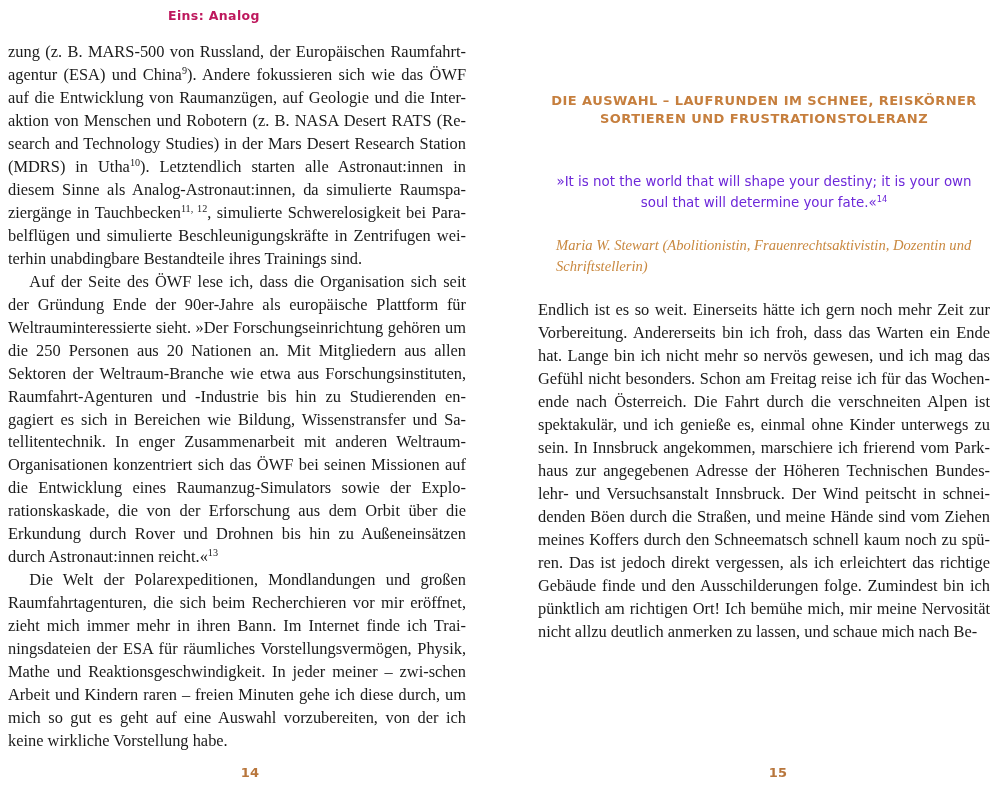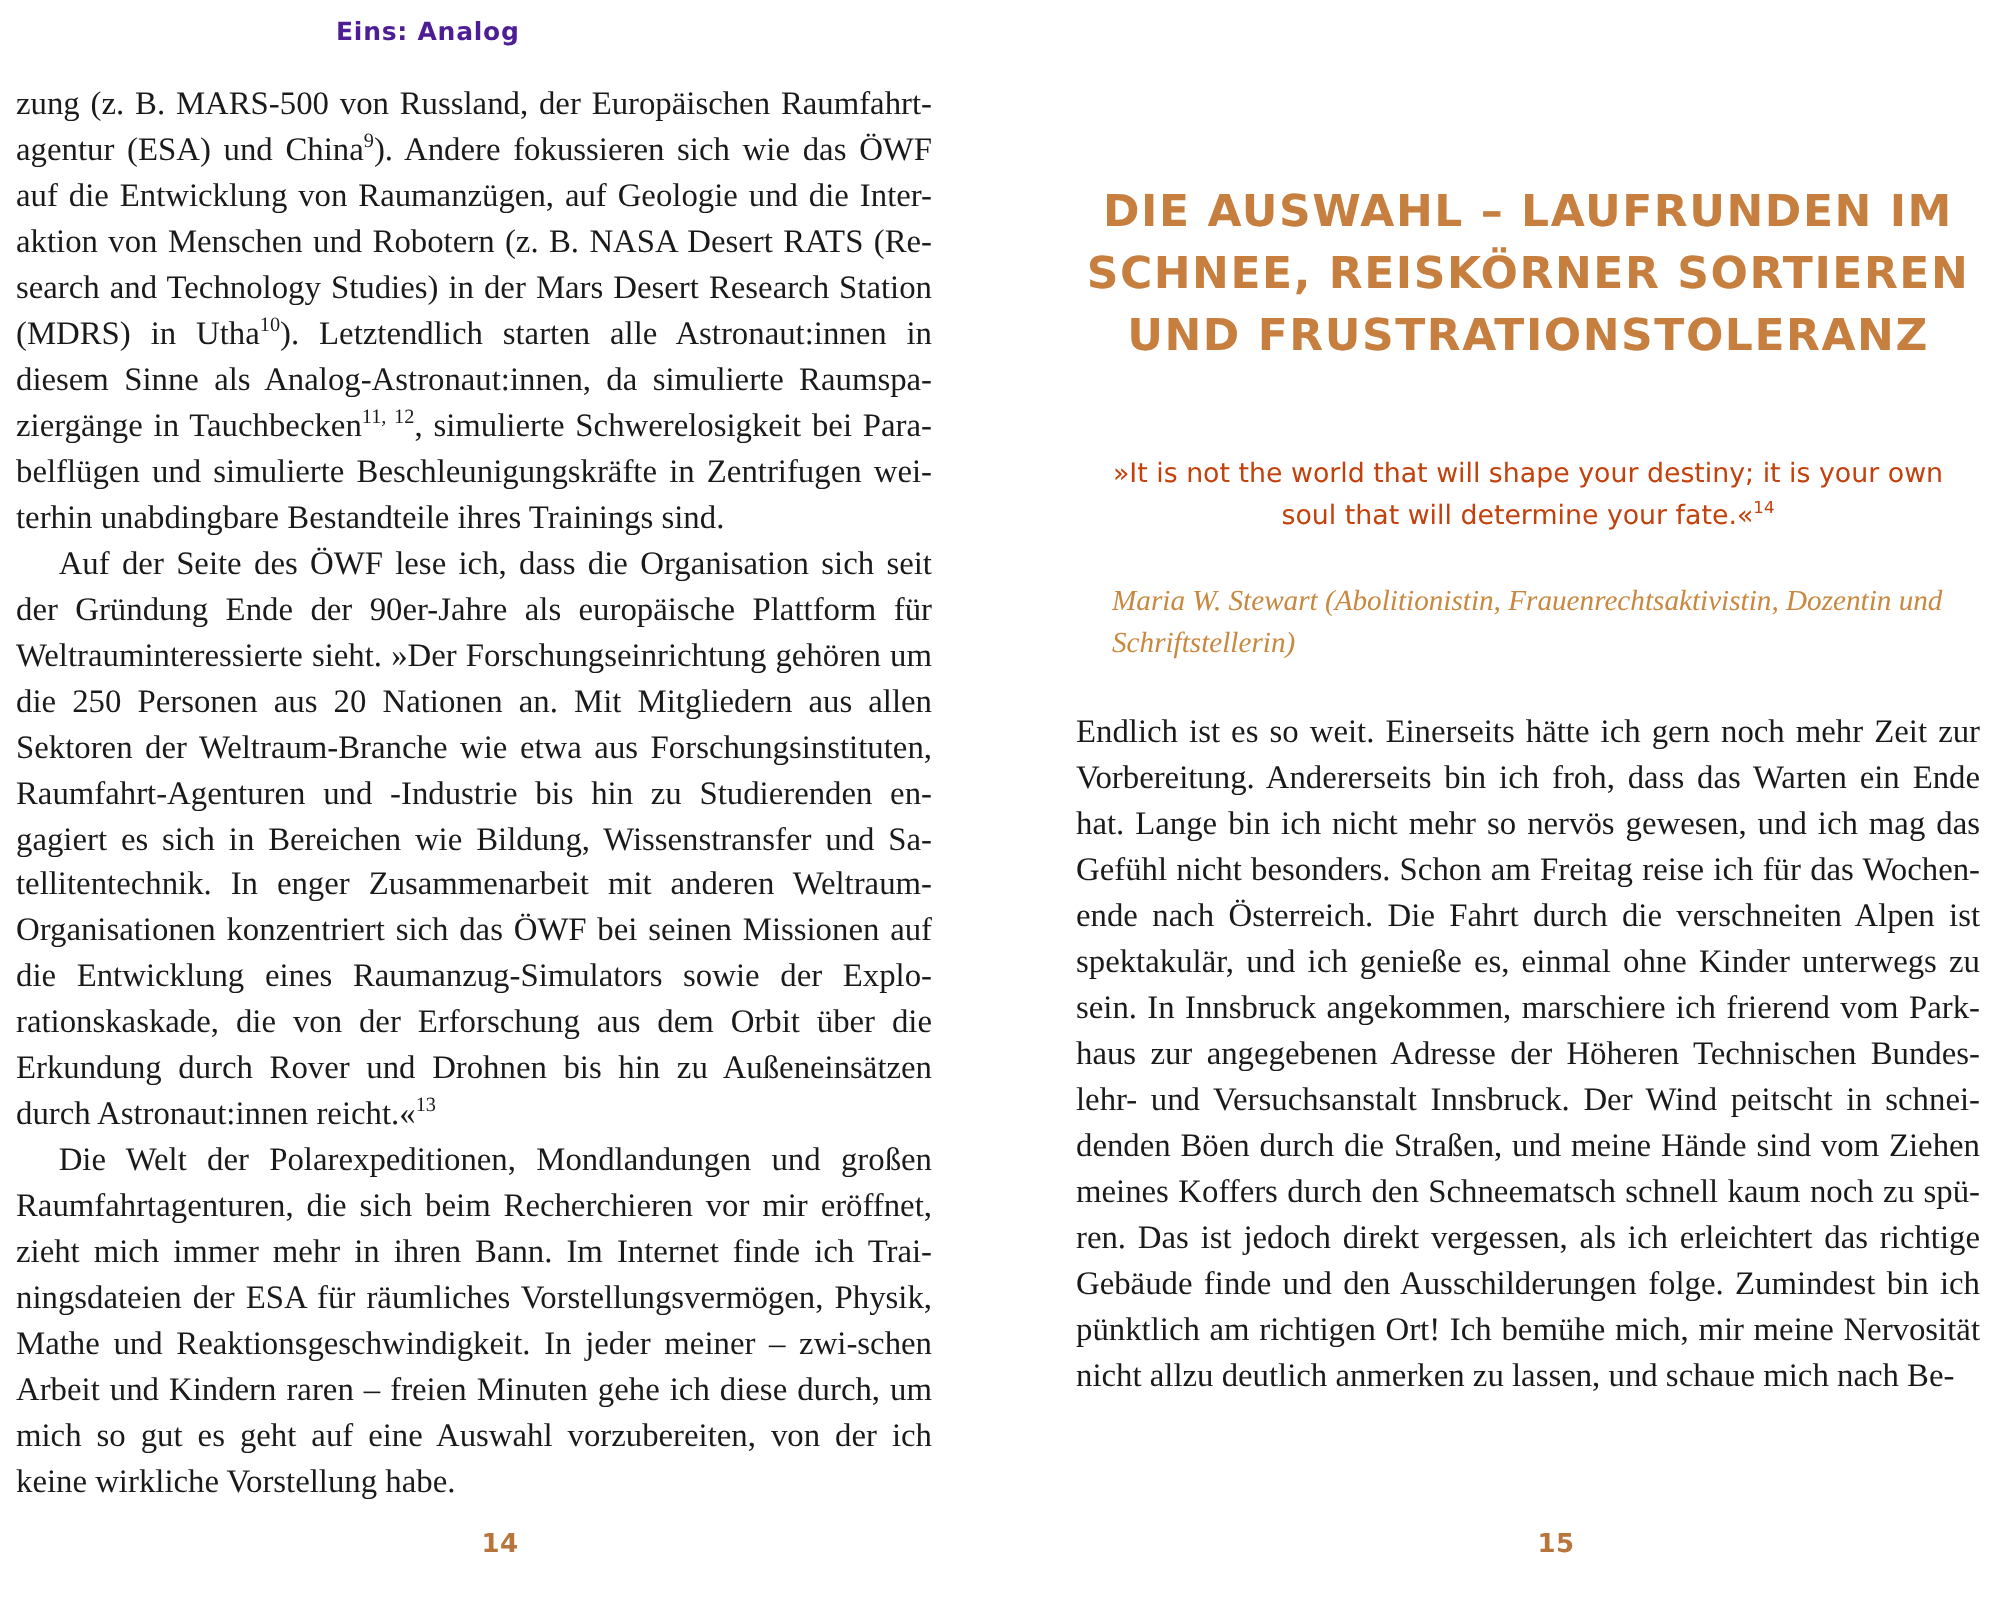--- a/index.html
+++ b/index.html
@@ -32,21 +32,21 @@
   .page-right {
     padding: 0 10px 0 38px;
   }
 
   
   .running-head {
     font-family: "DejaVu Sans", sans-serif;
     font-size: 12.5px;
     font-weight: 700;
     letter-spacing: 0.03em;
-    color: #4c1d95;
+    color: #be185d;
     margin: 8px 0 0 160px;
   }
 
   
   .body-col {
     margin-top: 18px;
   }
   p.para {
     margin: 0;
     font-size: 16.4px;
@@ -89,31 +89,31 @@
     font-family: "DejaVu Sans", sans-serif;
     font-weight: 700;
     font-size: 41px;
     letter-spacing: 0.09em;
     color: #c67f3e;
     margin: 0;
   }
   .chapter-title {
     font-family: "DejaVu Sans", sans-serif;
     font-weight: 700;
-    font-size: 22px;
+    font-size: 13px;
     line-height: 1.40;
     letter-spacing: 0.035em;
     color: #c67f3e;
     margin: 22px 0 0 0;
   }
   .epigraph {
     font-family: "DejaVu Sans", sans-serif;
     font-size: 13.4px;
     line-height: 1.52;
-    color: #c2410c;
+    color: #6d28d9;
     margin: 44px 14px 0 14px;
     text-align: center;
   }
   .epigraph-attr {
     font-family: "Liberation Serif", serif;
     font-style: italic;
     font-size: 14.6px;
     line-height: 1.45;
     color: #c9883f;
     margin: 22px 18px 0 18px;

